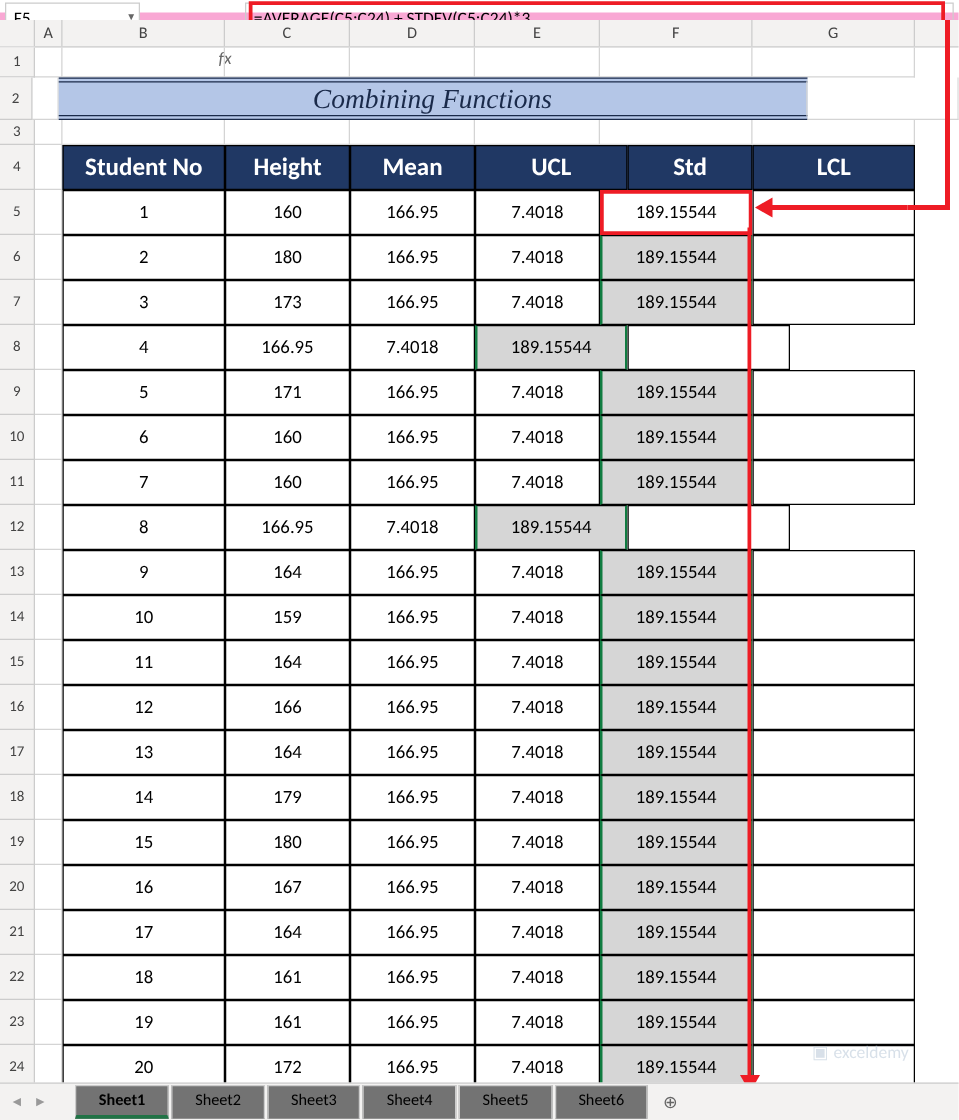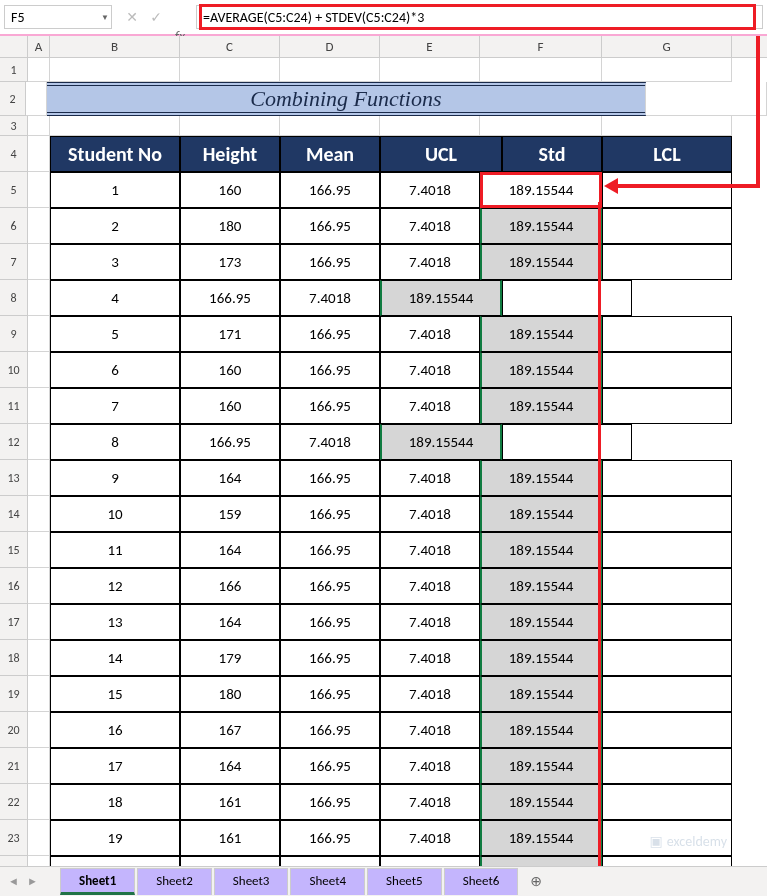--- a/index.html
+++ b/index.html
@@ -1,19 +1,19 @@
 <!DOCTYPE html>
 <html><head>
 <meta charset="utf-8">
 <style>
 * { box-sizing: border-box; margin: 0; padding: 0; }
 body { font-family: Calibri, Arial, sans-serif; font-size: 14px; background: #fff; width: 767px; height: 896px; position: relative; overflow: hidden; }
 
 
-.formula-bar { display: flex; align-items: center; height: 36px; border-bottom: 2px solid #f9a8d4; background: #fff; }
+.formula-bar { display: flex; align-items: flex-start; height: 16px; border-bottom: 6px solid #f9a8d4; background: #fff; }
 .name-box { width: 108px; height: 24px; border: 1px solid #ccc; margin: 2px 4px; display: flex; align-items: center; padding: 0 6px; background: #fff; position: relative; }
 .name-box .dd { position: absolute; right: 2px; top: 50%; transform: translateY(-50%); color: #666; font-size: 8px; }
 .fb-btns { display: flex; gap: 4px; padding: 0 6px; align-items: center; color: #bbb; }
 .fb-btn { width: 20px; text-align: center; cursor: default; }
 .fx { font-style: italic; color: #666; margin-top: 38px; }
 .formula-input { flex: 1; height: 24px; border: 1px solid #ccc; margin: 2px 4px 2px 0; display: flex; align-items: center; padding: 0 6px; position: relative; }
 .formula-highlight { position: absolute; top: -2px; bottom: -2px; left: 2px; right: 6px; border: 3px solid #ee1c25; pointer-events: none; }
 
 
 .grid { position: relative; }
@@ -52,21 +52,21 @@
 .ucl-first { background: #fff; }
 .red-box { border: 3px solid #ee1c25 !important; }
 
 
 .arrow-line { position: absolute; background: #ee1c25; }
 .arrow-head { position: absolute; width: 0; height: 0; }
 
 
 .tab-bar { position: absolute; bottom: 0; left: 0; right: 0; height: 30px; background: #f3f2f1; border-top: 1px solid #ccc; display: flex; align-items: center; padding-left: 60px; }
 .nav-arrows { position: absolute; left: 8px; display: flex; gap: 8px; color: #999; font-size: 11px; }
-.tab { padding: 4px 18px; border: 1px solid #ccc; border-bottom: none; background: #c4b5fd; font-size: 13px; margin-right: 2px; cursor: pointer; }
+.tab { padding: 4px 18px; border: 1px solid #ccc; border-bottom: none; background: #737373; font-size: 13px; margin-right: 2px; cursor: pointer; }
 .tab.active { border-bottom: 3px solid #217346; font-weight: bold; }
 .tab-add { padding: 4px 10px; color: #666; }
 
 
 .watermark { position: absolute; right: 40px; bottom: 46px; color: #c8d4e0; font-size: 14px; display: flex; align-items: center; gap: 4px; opacity: 0.7; }
 
 
 .fill-handle { position: absolute; width: 8px; height: 8px; background: #107c41; right: -4px; bottom: -4px; border: 1px solid #fff; }
 </style>
 </head>

